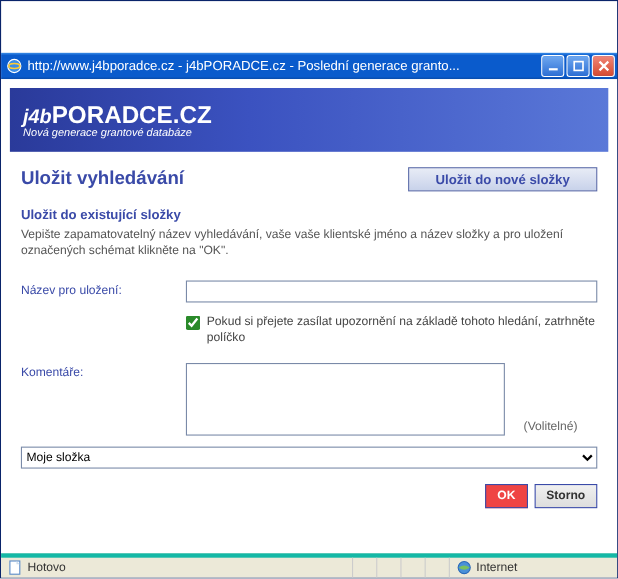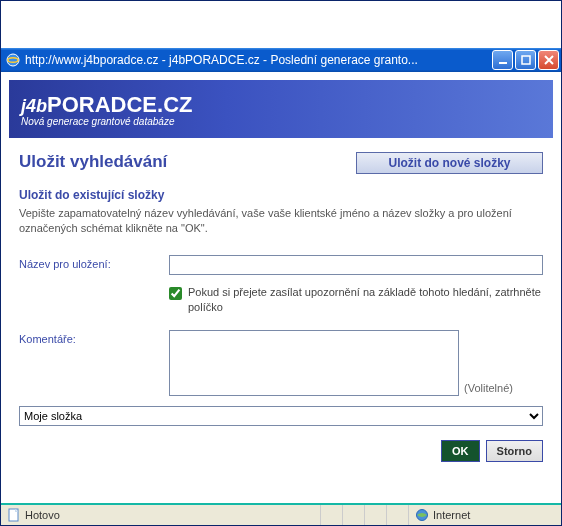--- a/index.html
+++ b/index.html
@@ -99,21 +99,21 @@
     display: flex;
     justify-content: space-between;
     margin-bottom: 14px;
   }
   .page-title {
     font-size: 17px;
     color: #3a4aa8;
     font-weight: bold;
   }
   .new-folder-btn {
-    width: 187px;
+    width: 172px;
     height: 22px;
     background: linear-gradient(to bottom, #e8ecf6, #c8d2ea);
     border: 1px solid #5a6aa8;
     color: #3a4aa8;
     font-weight: bold;
     font-size: 12px;
     cursor: pointer;
   }
 
   .section-heading {
@@ -175,21 +175,21 @@
     height: 66px;
     border: 1px solid #7a8aa8;
     font-size: 11px;
     padding: 2px;
     resize: none;
     overflow-y: scroll;
   }
   .optional {
     color: #666;
     font-size: 11px;
-    margin-left: 5px;
+    margin-left: 17px;
     align-self: flex-end;
     padding-bottom: 2px;
     text-align: right;
   }
   select.folder-select {
     width: 100%;
     height: 20px;
     border: 1px solid #7a8aa8;
     font-size: 11px;
     background: #fff;
@@ -204,32 +204,32 @@
   }
   .btn {
     height: 22px;
     padding: 0 10px;
     border: 1px solid #3a4aa8;
     font-size: 11px;
     font-weight: bold;
     cursor: pointer;
   }
   .btn-ok {
-    background: #14532d;
+    background: #ef4444;
     color: #fff;
   }
   .btn-cancel {
     background: linear-gradient(to bottom, #f0f0f0, #ddd);
     color: #333;
   }
 
   .statusbar {
     height: 22px;
     background: #ece9d8;
-    border-top: 2px solid #14b8a6;
+    border-top: 4px solid #14b8a6;
     display: flex;
     align-items: center;
     font-size: 11px;
     color: #333;
   }
   .status-pane {
     display: flex;
     align-items: center;
     padding: 0 6px;
     height: 100%;

